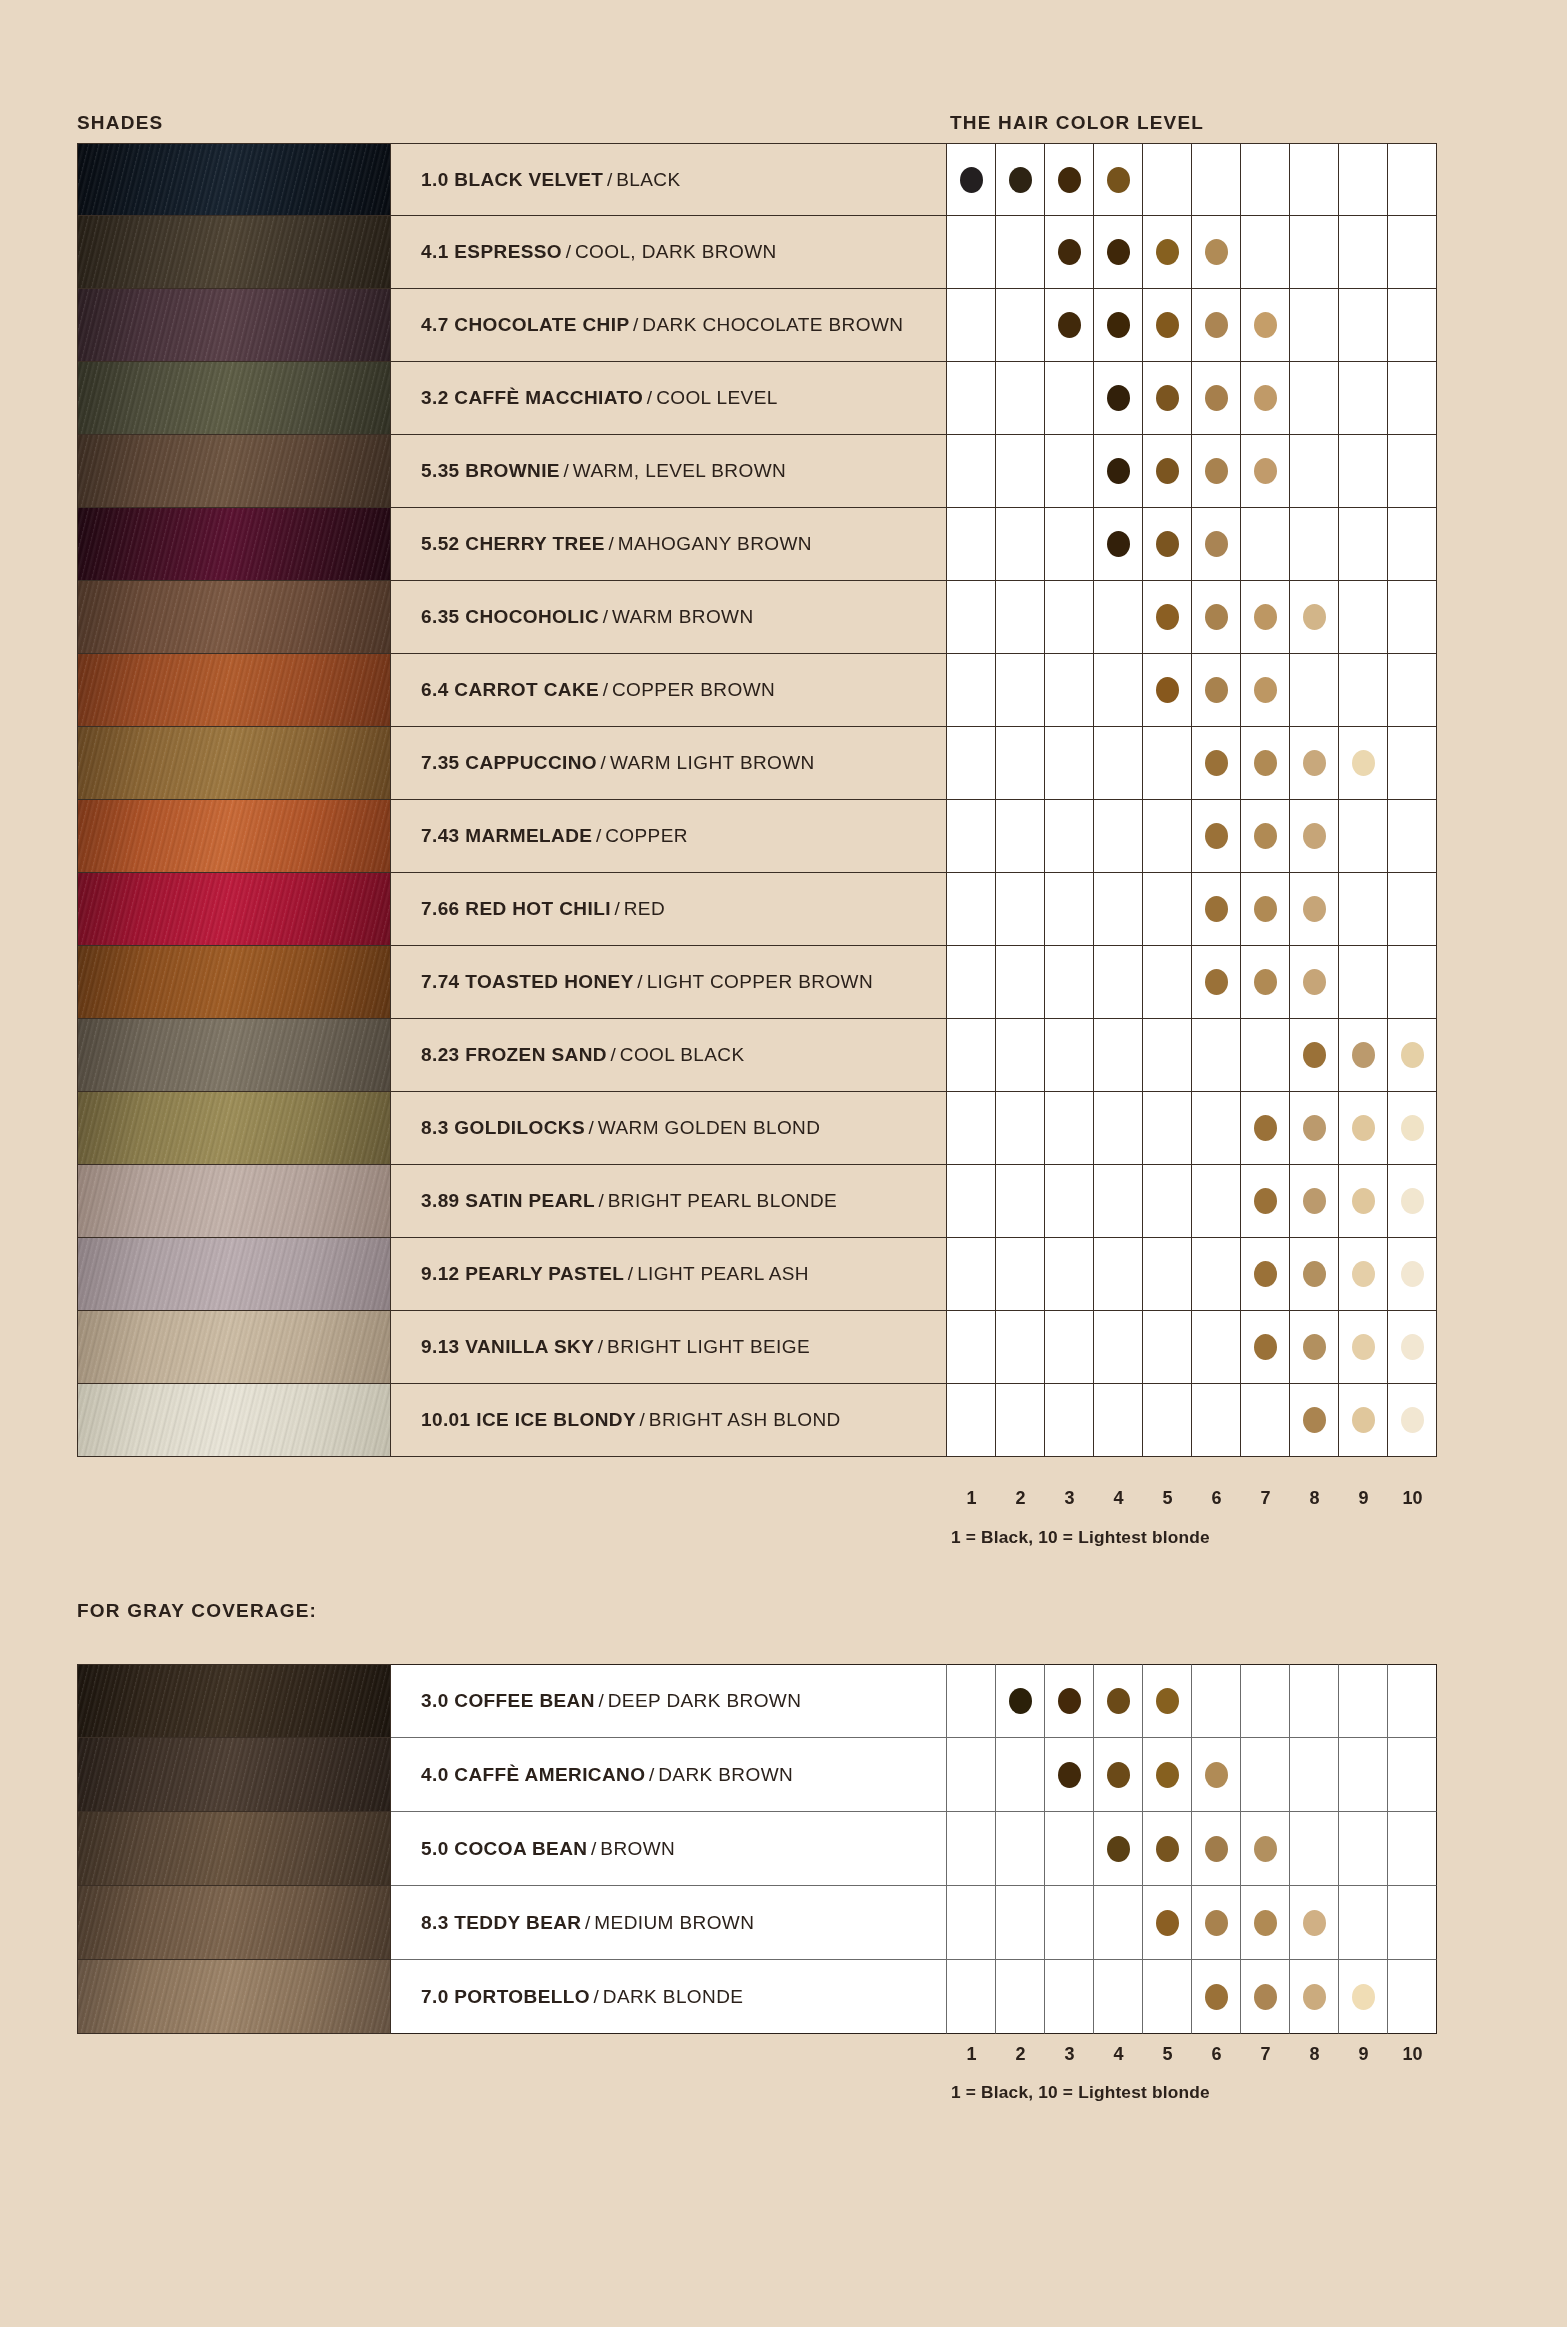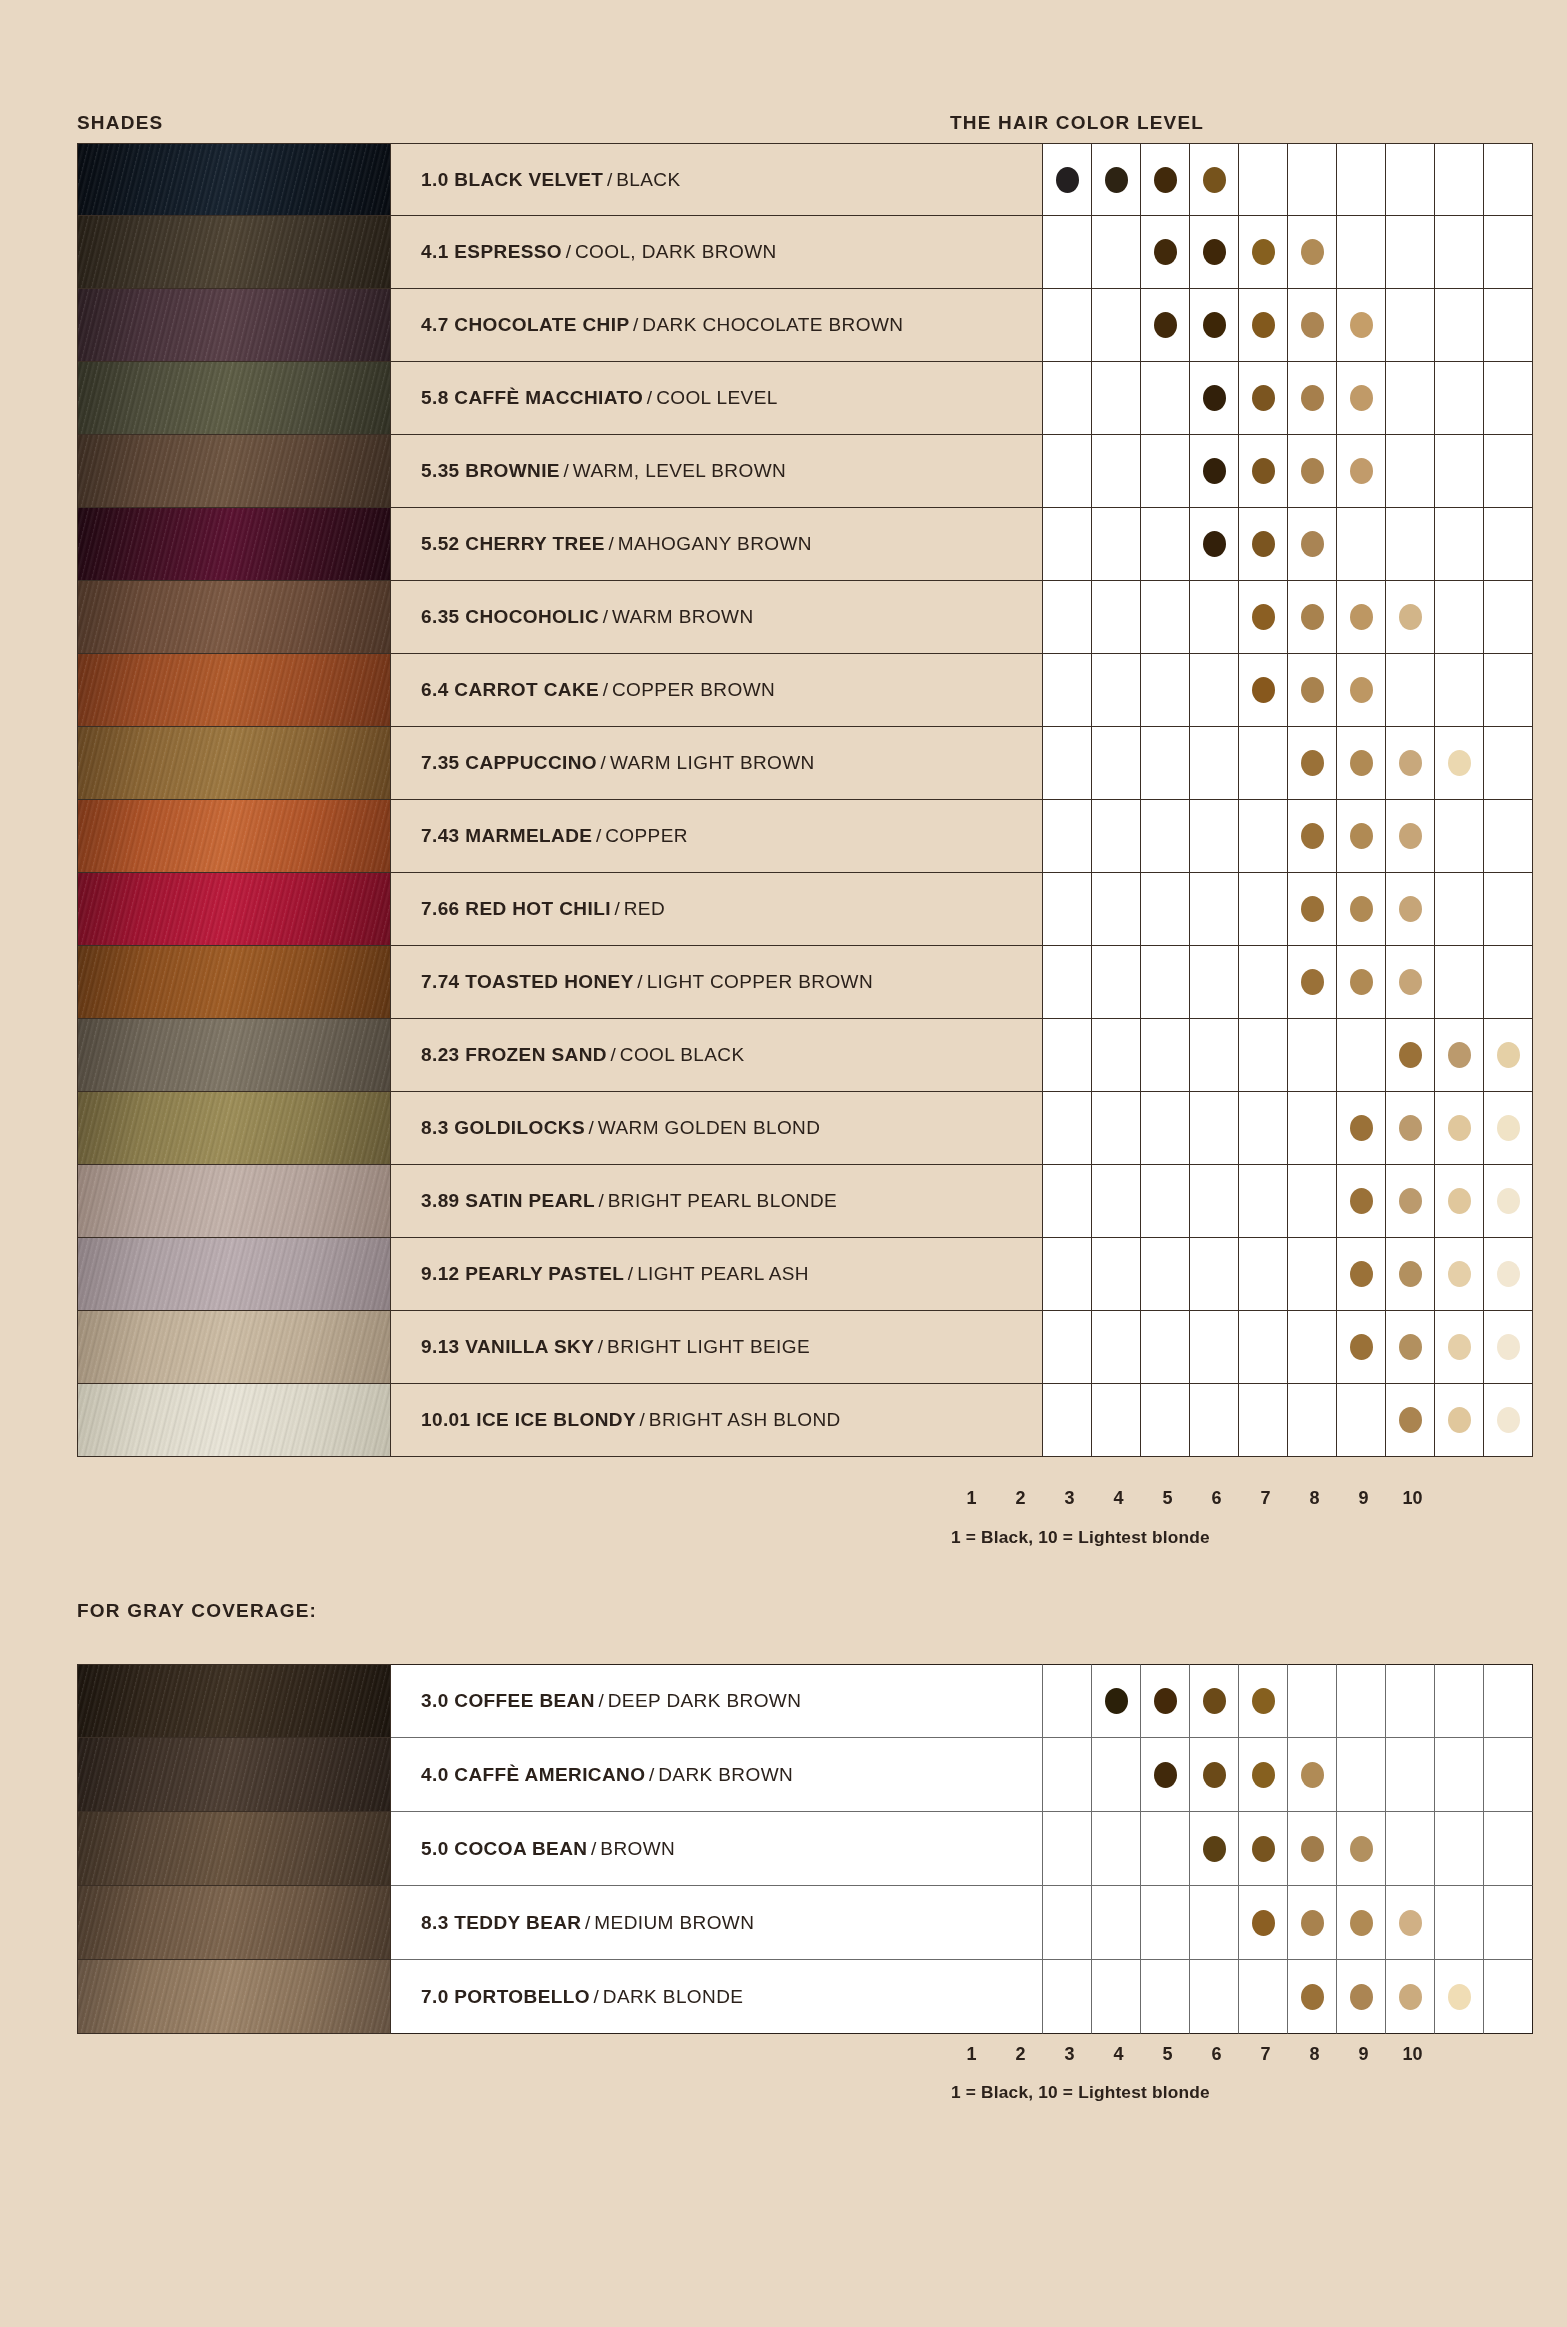--- a/index.html
+++ b/index.html
@@ -45,21 +45,21 @@
       104deg,
       rgba(255,255,255,.30) 0px,
       rgba(255,255,255,.02) 1.8px,
       rgba(0,0,0,.22) 3.6px,
       rgba(255,255,255,.16) 5.5px,
       rgba(0,0,0,.10) 8.2px,
       rgba(255,255,255,.05) 10px);
   }
 
   .label-cell {
-    width:652px;
+    width:556px;
     border:1.4px solid #3a2e25;
     border-left:none;
     display:flex;
     align-items:center;
     padding-left:30px;
     font-size:19px;
     letter-spacing:0.4px;
     white-space:nowrap;
   }
   .label-cell .code { font-weight:bold; }
@@ -222,21 +222,21 @@
         <div class="lvl"></div>
         <div class="lvl"></div>
         <div class="lvl"></div>
       </div>
     </div>
     <div class="row">
       <div class="swatch-cell" style="background: linear-gradient(100deg, rgb(47, 47, 34) 0%, rgb(75, 75, 57) 22%, rgb(93, 93, 69) 48%, rgb(75, 75, 57) 72%, rgb(47, 47, 34) 100%);">
         <div class="strands"></div>
       </div>
       <div class="label-cell">
-        <span class="code">5.8 CAFFÈ MACCHIATO</span>
+        <span class="code">3.2 CAFFÈ MACCHIATO</span>
         <span class="slash">/</span>
         <span class="desc">COOL LEVEL</span>
       </div>
       <div class="levels">
         <div class="lvl"></div>
         <div class="lvl"></div>
         <div class="lvl"></div>
         <div class="lvl">
           <div class="dot" style="background: rgb(50, 32, 10);"></div>
         </div>

